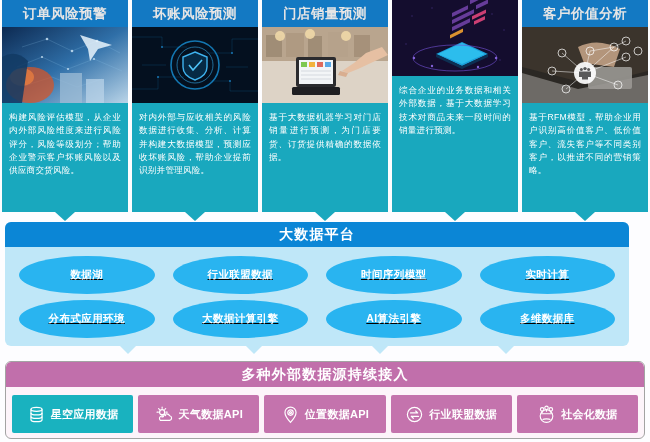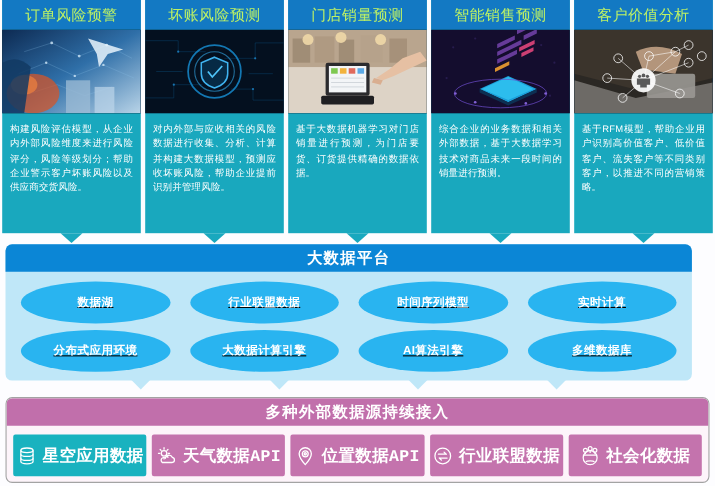--- a/index.html
+++ b/index.html
@@ -21,22 +21,22 @@
   .card {
     position: relative;
     flex: 1 1 0;
     display: flex; flex-direction: column;
     background: #19a8be;
     overflow: visible;
   }
   .card-header {
     height: 27px; flex: 0 0 27px;
     background: #1379c3;
-    color: #bef264;
-    font-size: 13.5px; font-weight: normal;
+    color: #e5e5e5;
+    font-size: 13.5px; font-weight: bold;
     letter-spacing: .5px;
     display: flex; align-items: center; justify-content: center;
     white-space: nowrap;
   }
   .card-image {
     flex: 0 0 76px; height: 76px;
     position: relative; overflow: hidden;
     background: #0b1a33;
   }
   .card-image svg { display: block; width: 100%; height: 100%; }
@@ -130,24 +130,23 @@
     padding: 8px 6px 7px 6px;
     height: 53px;
   }
   .chip {
     flex: 1 1 0;
     background: #c473ad;
     border-radius: 2px;
     display: flex; align-items: center; justify-content: center;
     gap: 5px;
     color: #ffffff;
-    font-size: 15px; font-weight: bold;
+    font-size: 11px; font-weight: bold;
     letter-spacing: .3px;
     white-space: nowrap;
-    font-family: Liberation Mono, monospace;
   }
   .chip.teal { background: #19b2bf; }
   .chip-icon { width: 19px; height: 19px; flex: 0 0 19px; }
   .chip-icon svg { display: block; width: 19px; height: 19px; }
 </style>
 </head>
 <body>
 
 <div id="page">
 
@@ -262,21 +261,20 @@
           </g>
           <path d="M126 28 L96 42 L86 46 L80 44 L92 36 L104 26 L120 20 Z" fill="#e6c0a3"></path>
           <path d="M78 44 L86 46 L84 50 L76 48 Z" fill="#d9ae90"></path>
         </svg>
       </div>
       <div class="card-body">基于大数据机器学习对门店销量进行预测，为门店要货、订货提供精确的数据依据。</div>
       <div class="card-arrow"></div>
     </div>
 
     <div class="card">
-      <div class="card-header">智能销售预测</div>
       <div class="card-image">
         <svg viewBox="0 0 126 76" preserveAspectRatio="none" aria-hidden="true">
           <rect width="126" height="76" fill="#140d2e"></rect>
           <g opacity="0.5" fill="#3a2a6e">
             <circle cx="20" cy="16" r="1"></circle>
               <circle cx="40" cy="8" r="1"></circle>
               <circle cx="100" cy="14" r="1"></circle>
             <circle cx="112" cy="30" r="1"></circle>
               <circle cx="14" cy="44" r="1"></circle>
               <circle cx="108" cy="60" r="1"></circle>

